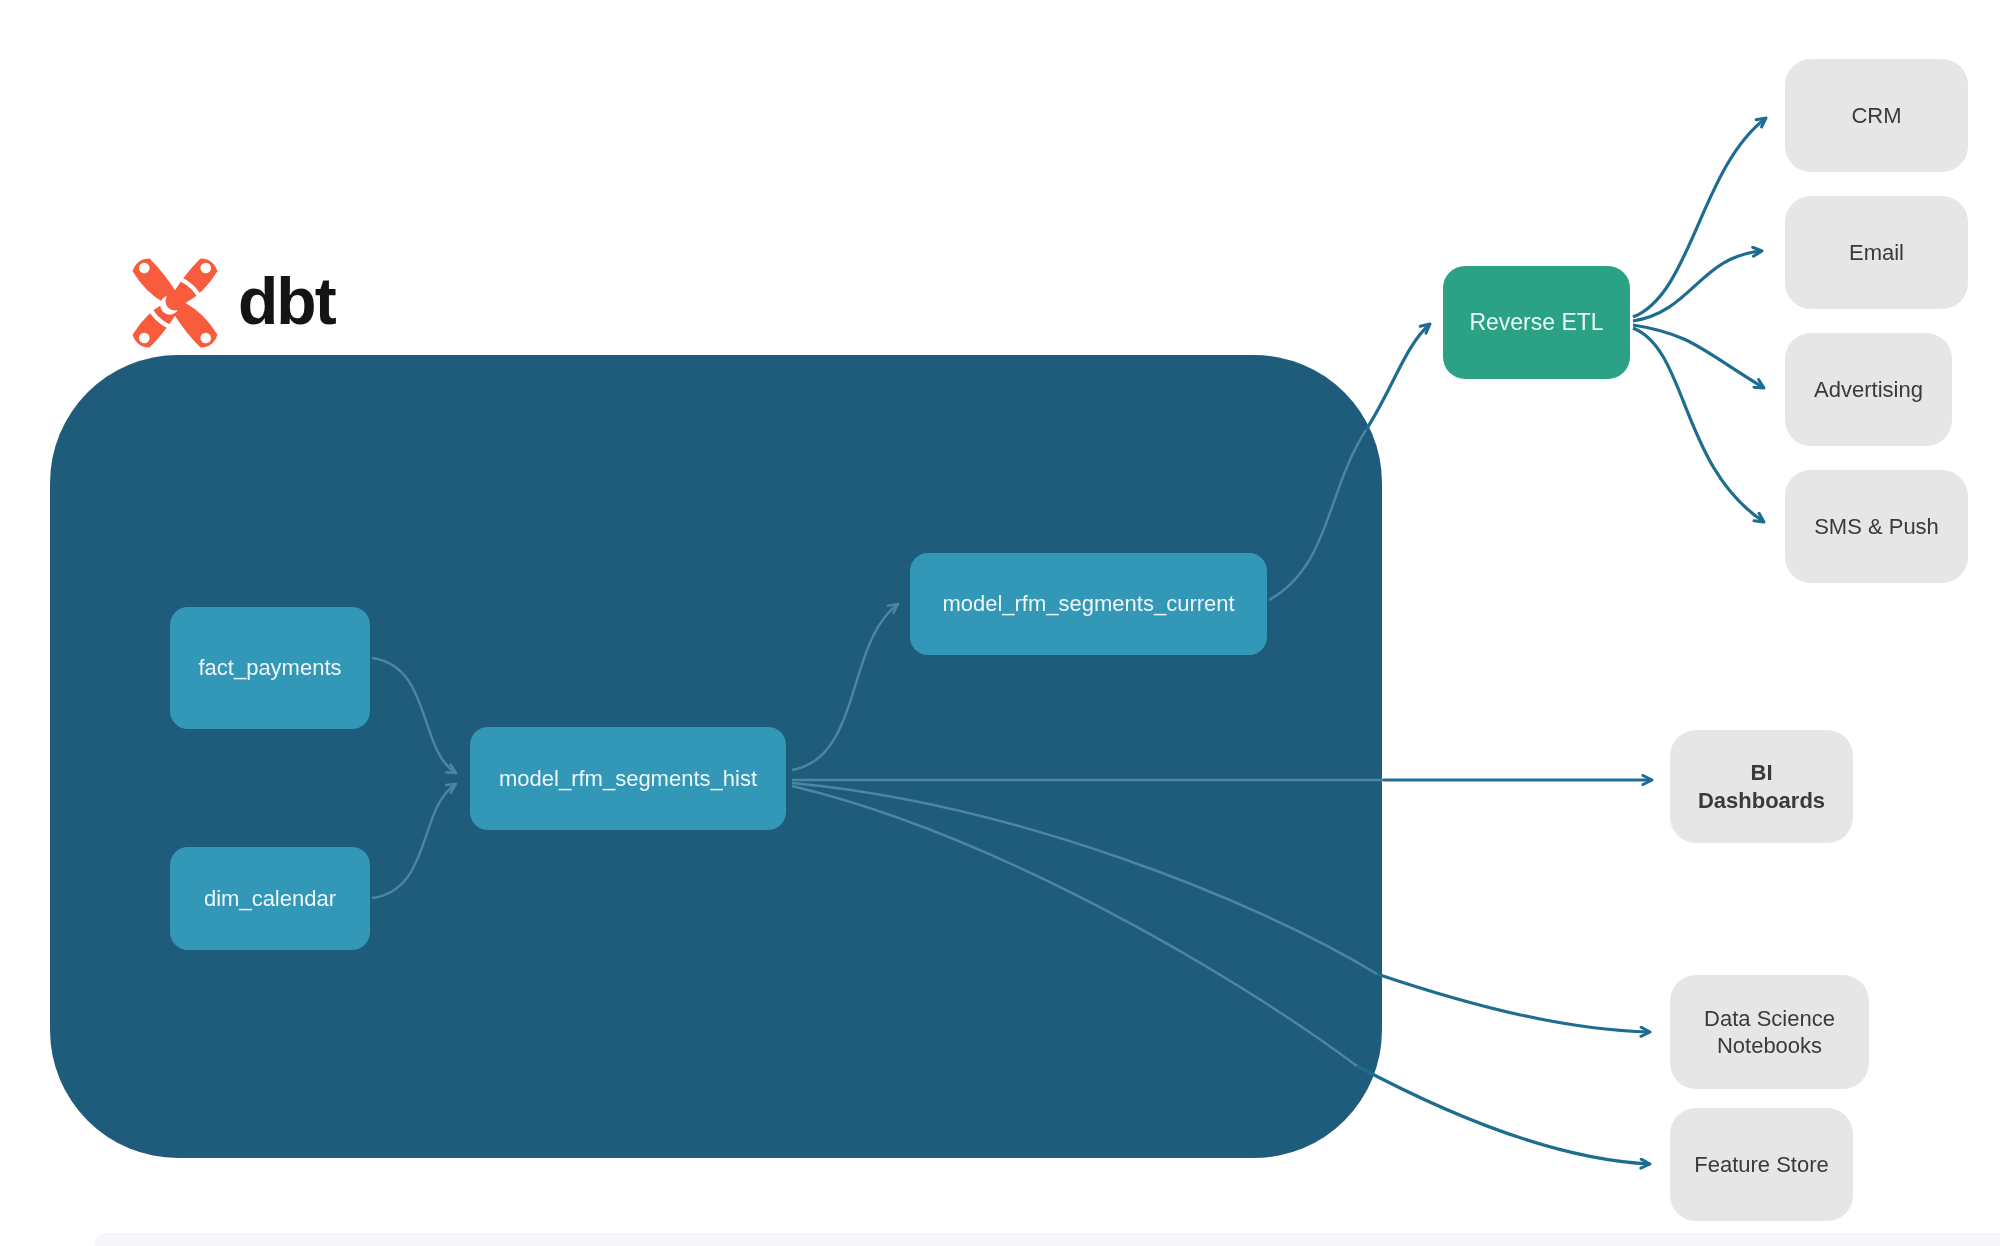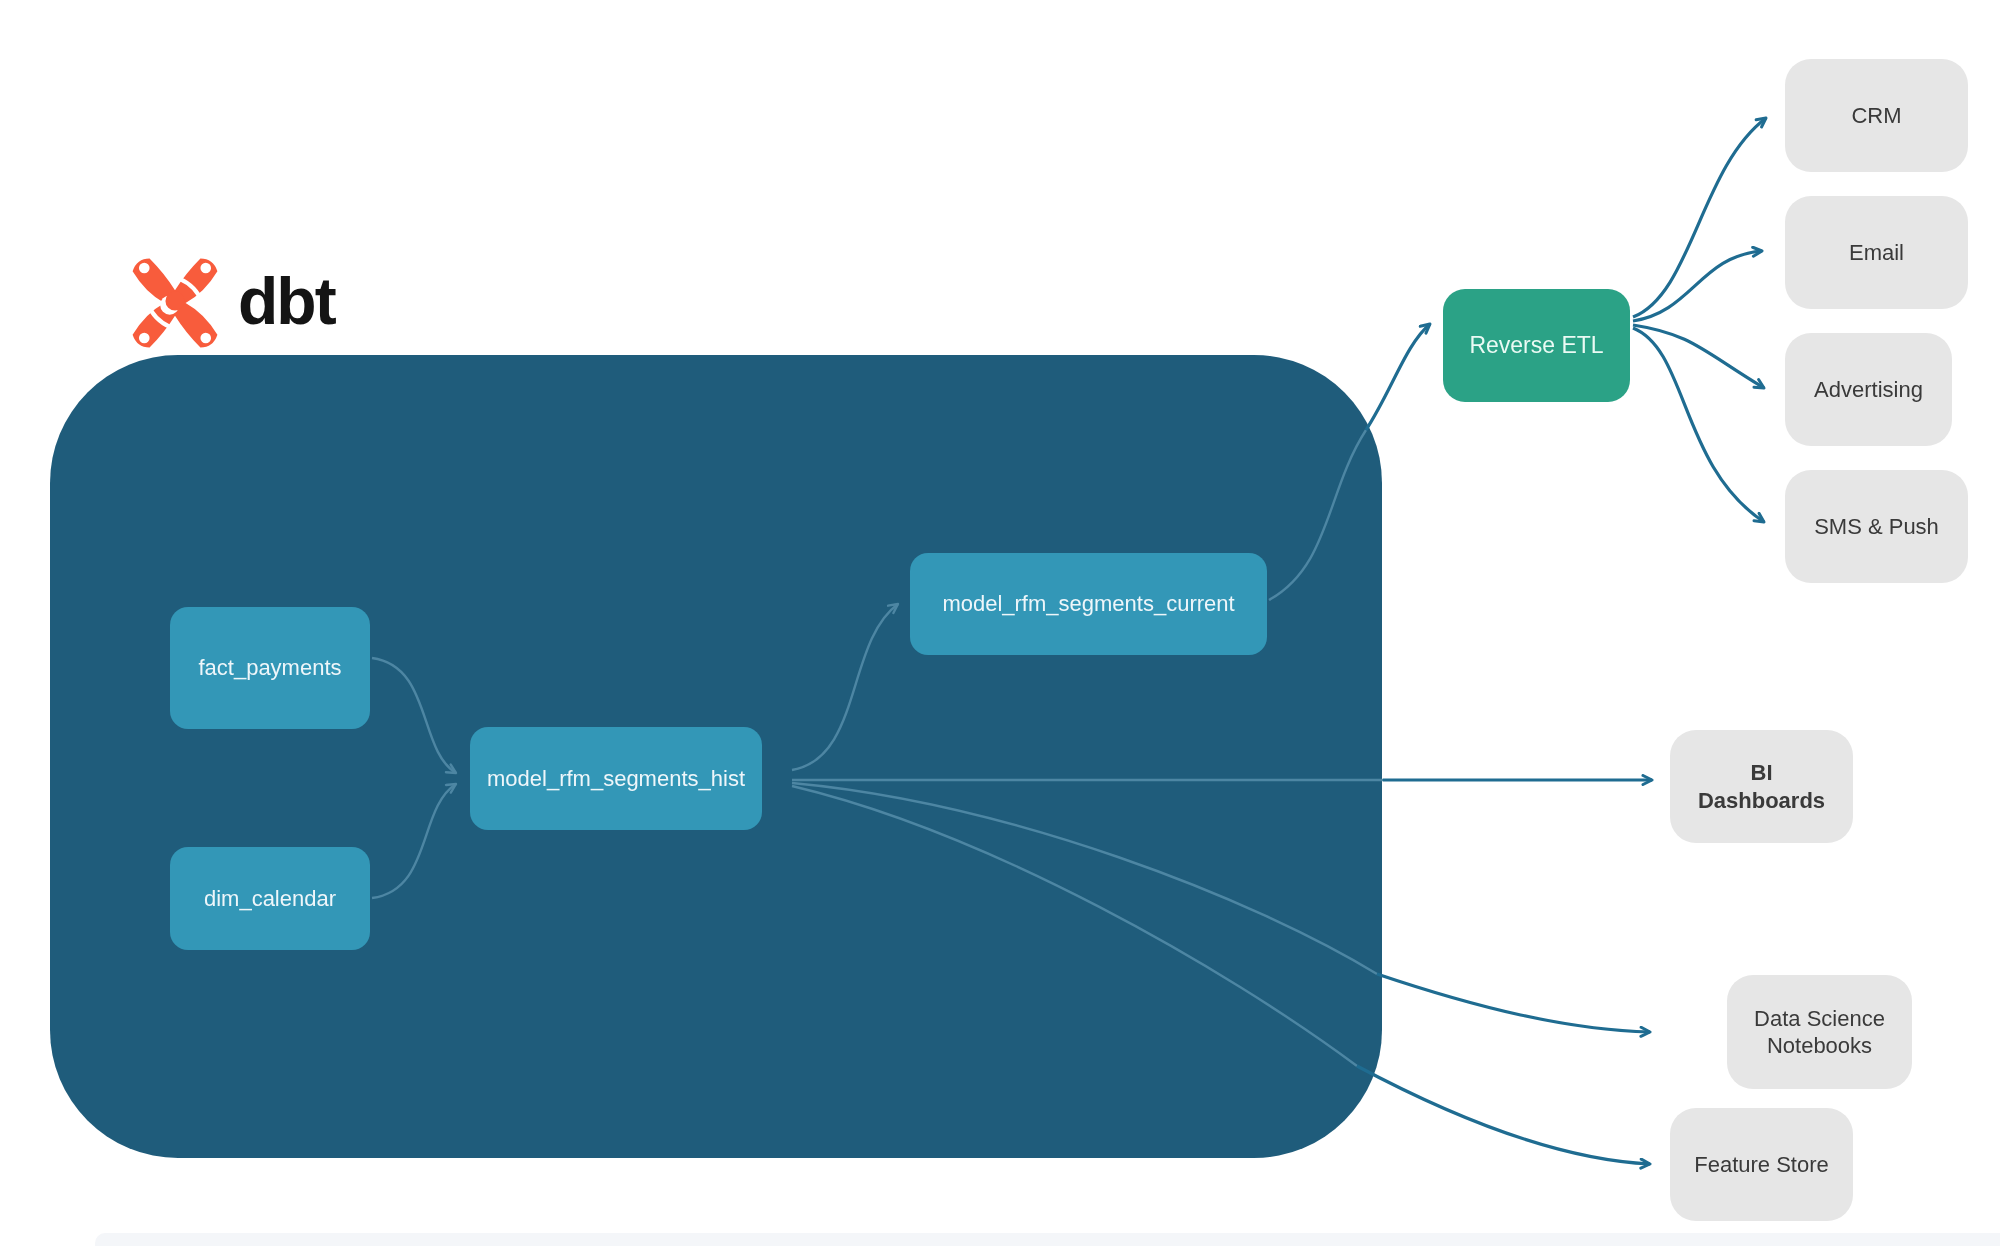--- a/index.html
+++ b/index.html
@@ -10,21 +10,21 @@
   .warehouse{
     position:absolute;left:50px;top:355px;width:1332px;height:803px;
     background:#1f5c7b;border-radius:128px;
   }
   svg.edges{position:absolute;left:0;top:0;width:2000px;height:1246px;pointer-events:none;}
   .node{
     position:absolute;display:flex;align-items:center;justify-content:center;
     text-align:center;box-sizing:border-box;line-height:1.25;
   }
   .node.teal{background:#3397b7;border-radius:18px;color:#eef6fa;font-size:22px;}
-  .node.green{background:#2ba286;border-radius:22px;color:#eafaf4;font-size:23px;margin-top:23px;}
+  .node.green{background:#2ba286;border-radius:22px;color:#eafaf4;font-size:23px;}
   .node.gray{background:#e6e6e6;border-radius:26px;color:#3a3a3a;font-size:22px;padding:8px 14px;}
   .logo{position:absolute;left:122px;top:250px;display:flex;align-items:center;}
   .logo-text{
     font-size:66px;font-weight:700;color:#141414;letter-spacing:-2px;
     margin-left:10px;line-height:1;transform:translateY(-2px);
   }
   .bottom-strip{
     position:absolute;left:95px;top:1233px;width:1905px;height:13px;
     background:#f4f6f9;border-top-left-radius:10px;
   }
@@ -86,21 +86,21 @@
   </div>
 
   <div class="node teal" style="left:170px;top:607px;width:200px;height:122px;">
     <span>fact_payments</span>
   </div>
 
   <div class="node teal" style="left:170px;top:847px;width:200px;height:103px;">
     <span>dim_calendar</span>
   </div>
 
-  <div class="node teal" style="left:470px;top:727px;width:292px;height:103px;">
+  <div class="node teal" style="left:470px;top:727px;width:316px;height:103px;">
     <span>model_rfm_segments_hist</span>
   </div>
 
   <div class="node teal" style="left:910px;top:553px;width:357px;height:102px;">
     <span>model_rfm_segments_current</span>
   </div>
 
   <div class="node green" style="left:1443px;top:266px;width:187px;height:113px;">
     <span>Reverse ETL</span>
   </div>
@@ -118,21 +118,21 @@
   </div>
 
   <div class="node gray" style="left:1785px;top:470px;width:183px;height:113px;">
     <span>SMS &amp; Push</span>
   </div>
 
   <div class="node gray" style="left:1670px;top:730px;width:183px;height:113px;font-weight:bold;">
     <span>BI Dashboards</span>
   </div>
 
-  <div class="node gray" style="left:1727px;top:975px;width:185px;height:114px;justify-content:flex-end;">
+  <div class="node gray" style="left:1670px;top:975px;width:199px;height:114px;justify-content:flex-end;">
     <span>Data Science Notebooks</span>
   </div>
 
   <div class="node gray" style="left:1670px;top:1108px;width:183px;height:113px;">
     <span>Feature Store</span>
   </div>
 
   <div class="bottom-strip"></div>
 
 </div>

